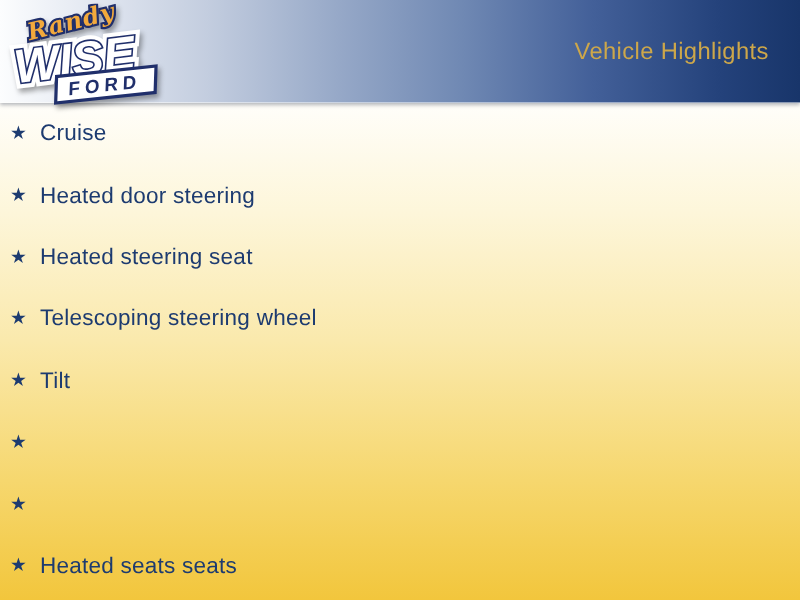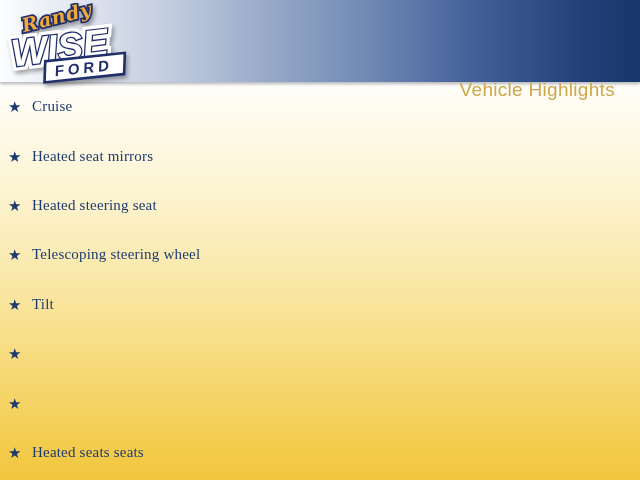--- a/index.html
+++ b/index.html
@@ -33,21 +33,20 @@
     box-shadow: 0 2px 3px rgba(40, 50, 70, 0.35);
   }
   .header-title {
     position: absolute;
     top: 31px;
     right: 25px;
     font-size: 19px;
     letter-spacing: 0.3px;
     color: #cda74a;
     white-space: nowrap;
-    margin-top: 48px;
   }
   
   .logo {
     position: absolute;
     top: 3px;
     left: 6px;
     width: 134px;
     height: 82px;
     filter: drop-shadow(2px 3px 2px rgba(0, 0, 0, 0.35));
   }
@@ -73,25 +72,24 @@
     align-items: center;
   }
   .star {
     width: 24px;
     font-size: 15px;
     color: #1d3b70;
     flex: 0 0 24px;
     line-height: 1;
   }
   .label {
-    font-size: 15px;
+    font-size: 18px;
     color: #1d3b70;
     letter-spacing: 0.2px;
     white-space: nowrap;
-    font-family: Liberation Serif, serif;
   }
 </style>
 </head>
 <body>
 
 <div class="page">
 
   <div class="header">
 
     <svg class="logo" viewBox="0 0 134 82" xmlns="http://www.w3.org/2000/svg" aria-hidden="true">
@@ -117,21 +115,21 @@
   </div>
 
   <div class="body">
     <ul class="highlight-list">
       <li class="highlight-item">
         <span class="star">★</span>
         <span class="label">Cruise</span>
       </li>
       <li class="highlight-item">
         <span class="star">★</span>
-        <span class="label">Heated seat mirrors</span>
+        <span class="label">Heated door steering</span>
       </li>
       <li class="highlight-item">
         <span class="star">★</span>
         <span class="label">Heated steering seat</span>
       </li>
       <li class="highlight-item">
         <span class="star">★</span>
         <span class="label">Telescoping steering wheel</span>
       </li>
       <li class="highlight-item">

